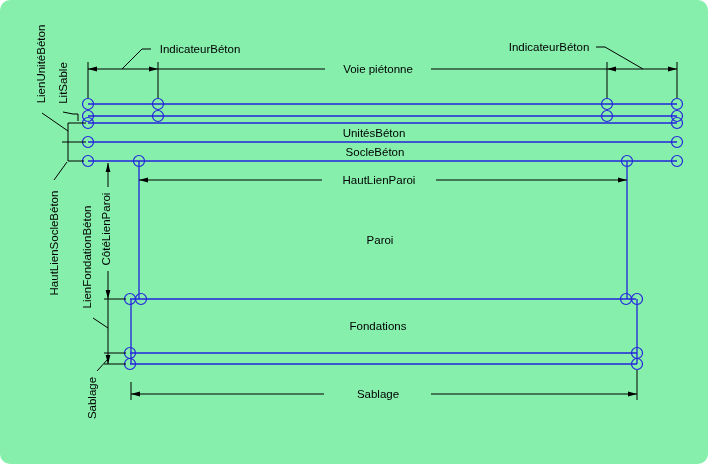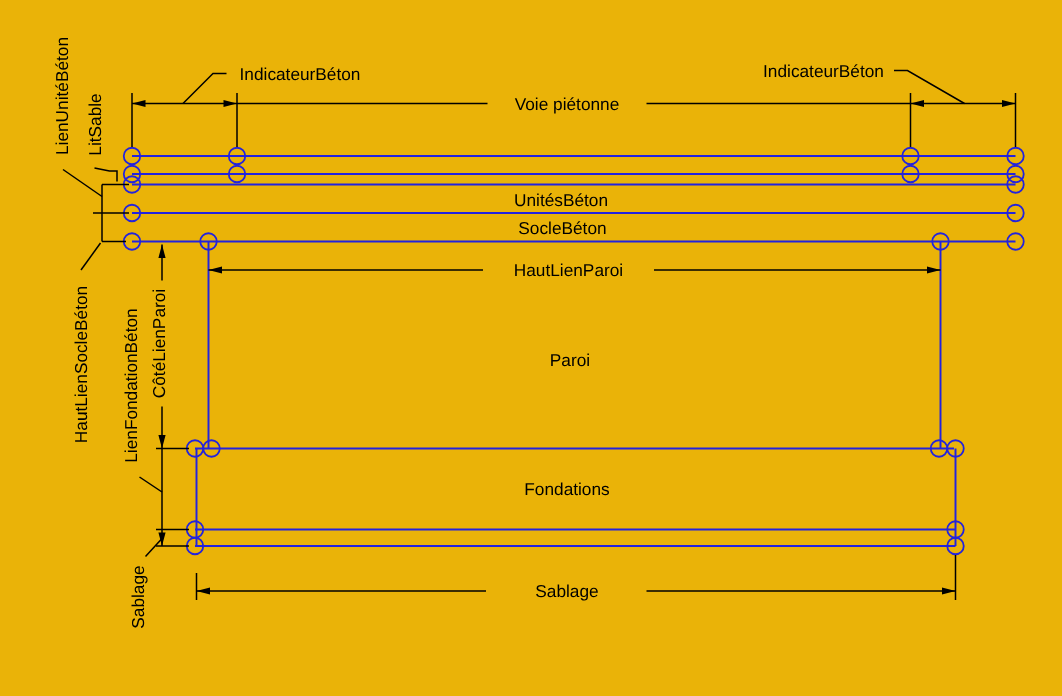--- a/index.html
+++ b/index.html
@@ -4,22 +4,23 @@
 <style>
   html, body {
     margin: 0;
     padding: 0;
     background: #ffffff;
   }
   .stage {
     position: relative;
     width: 708px;
     height: 464px;
-    background: #eab308;
+    background: #86efac;
     font-family: "Liberation Sans", sans-serif;
+    border-radius: 10px;
   }
   svg { display: block; }
   .blue-el {
     stroke: var(--element-color, #2323dd);
     fill: none;
     stroke-width: 1.3;
   }
   .blue-grip {
     stroke: var(--element-color, #2323dd);
     fill: none;

